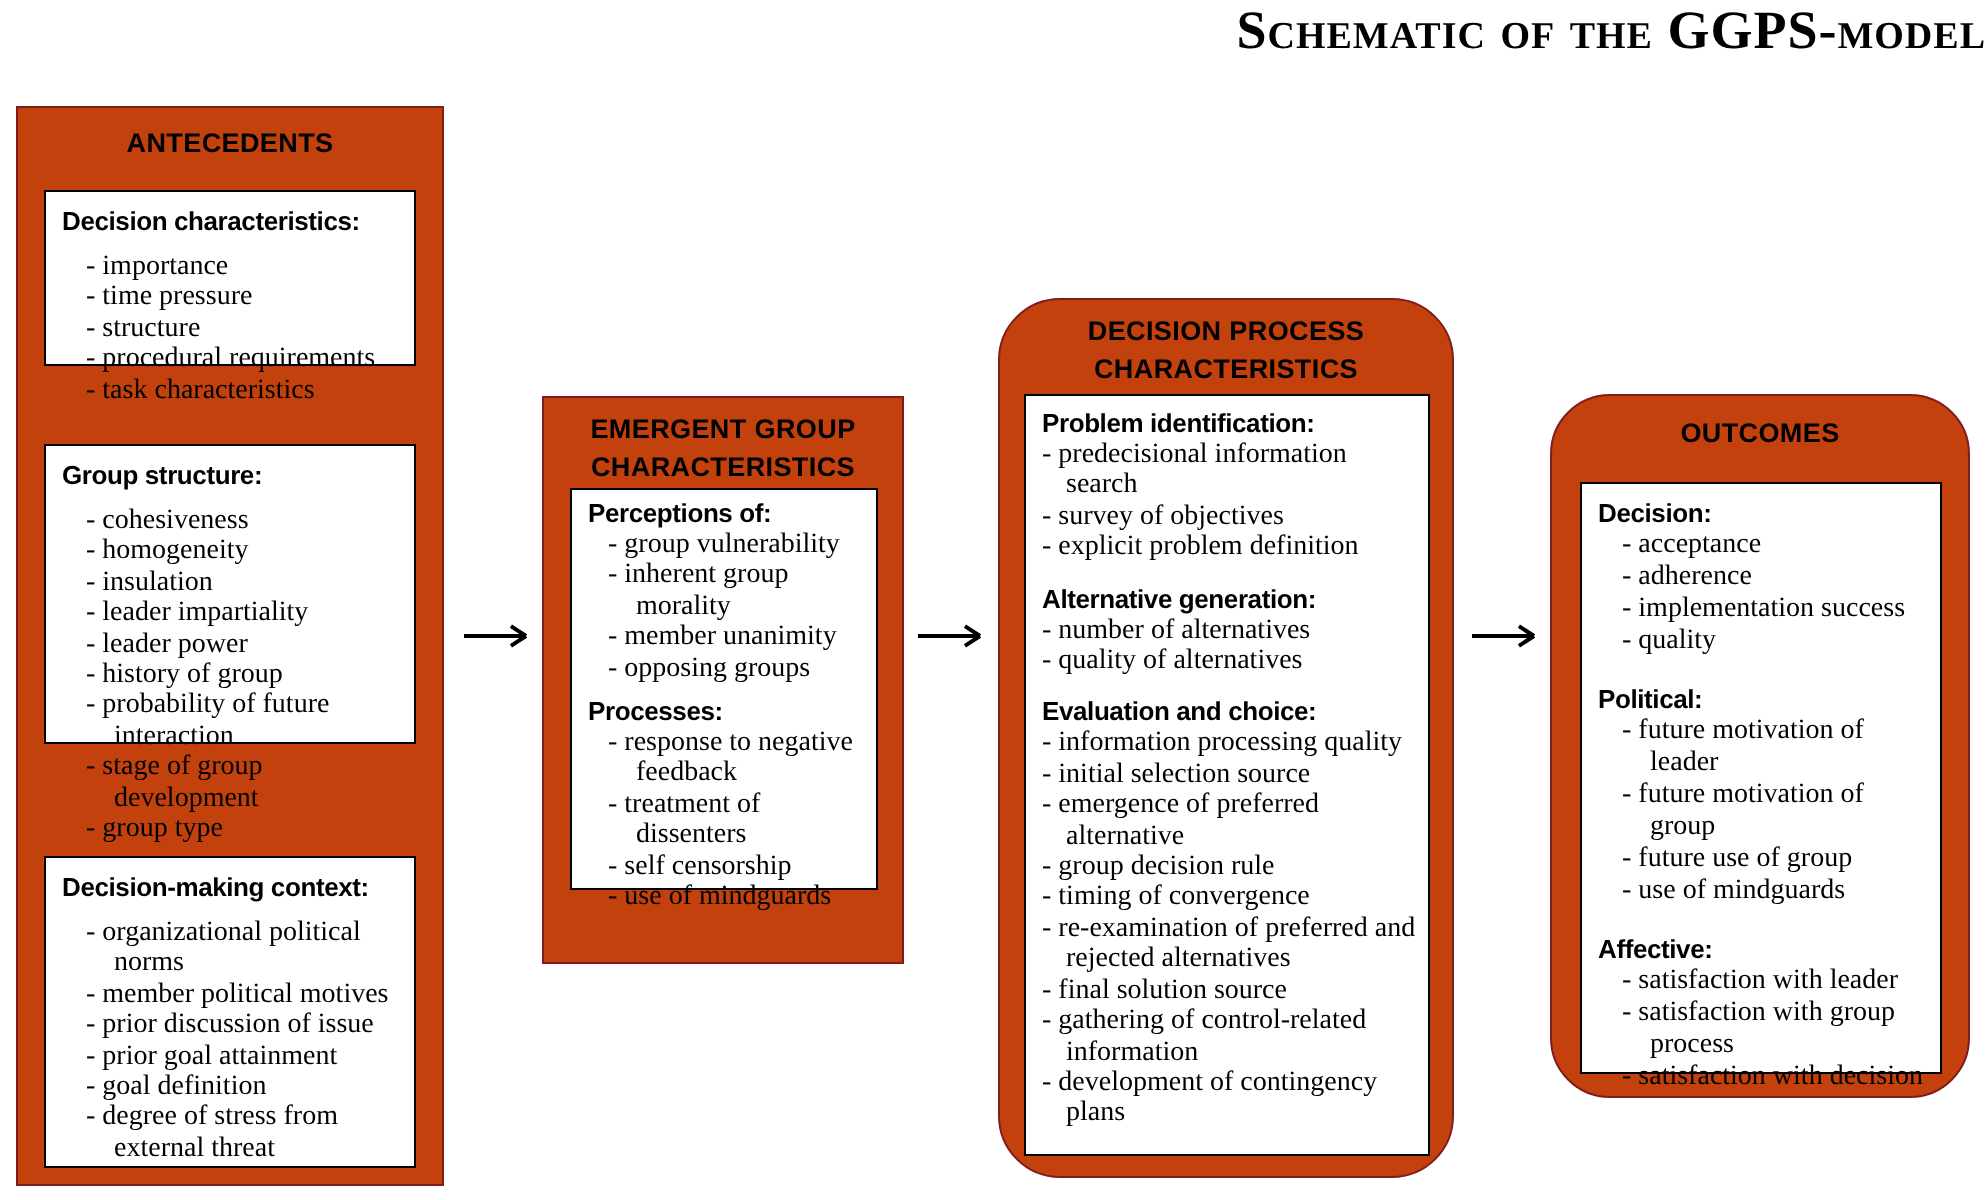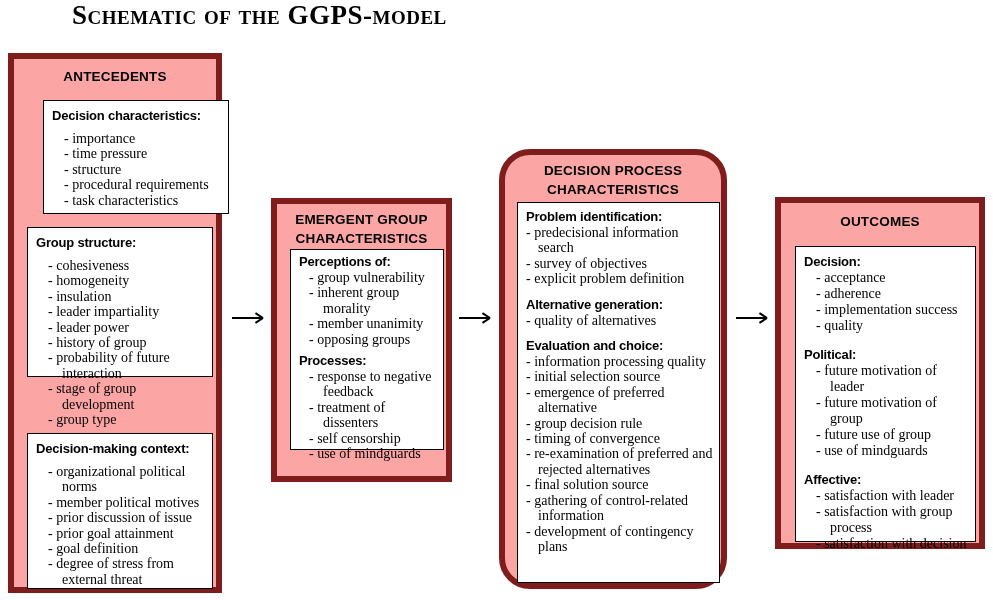--- a/index.html
+++ b/index.html
@@ -9,60 +9,60 @@
     position: relative;
     font-family: "Liberation Sans", sans-serif;
     overflow: hidden;
   }
 
   
   .diagram-title {
     position: absolute; top: 0; left: 0;
     width: 100%; box-sizing: border-box;
     padding-left: 72px;
-    text-align: left;
+    text-align: right;
     font-family: "Liberation Serif", serif;
     font-weight: bold;
     font-variant: small-caps;
     font-size: 27px;
     letter-spacing: 0.5px;
   }
 
   
   .box {
     position: absolute;
-    border: 6px solid #7f1d1d;
-    background: #fca5a5;
+    border: 1px solid #7f1d1d;
+    background: #c2410c;
     box-sizing: border-box;
   }
   .box1 { left: 8px;   top: 53px;  width: 214px; height: 540px; }
   .box2 { left: 271px; top: 198px; width: 181px; height: 284px; }
   .box3 { left: 499px; top: 149px; width: 228px; height: 440px; border-radius: 31px; }
-  .box4 { left: 775px; top: 197px; width: 210px; height: 352px; }
+  .box4 { left: 775px; top: 197px; width: 210px; height: 352px; border-radius: 30px; }
 
   .box-title {
     font-weight: bold;
     font-size: 13.5px;
     line-height: 19px;
     text-align: center;
     margin: 8px 5px 0;
     letter-spacing: 0.2px;
   }
   .box2 .box-title, .box3 .box-title { margin-top: 6px; }
   .box4 .box-title { margin-top: 9px; }
 
   
   .panel {
     position: absolute;
     border: 1px solid #000;
     box-sizing: border-box;
     background: #fff;
   }
   .box1 .panel { left: 13px; width: 186px; padding: 7px 5px 0 8px; }
-  .box1 .panel:nth-child(1) { top: 41px;  height: 114px; margin-left: 16px; }
+  .box1 .panel:nth-child(1) { top: 41px;  height: 88px; }
   .box1 .panel:nth-child(2) { top: 168px; height: 150px; }
   .box1 .panel:nth-child(3) { top: 374px; height: 156px; }
   .box2 .panel { left: 13px; top: 45px; width: 154px; height: 201px; padding: 4px 3px 0 8px; }
   .box3 .panel { left: 12px; top: 47px; width: 203px; height: 381px; padding: 6px 3px 0 8px; }
   .box4 .panel { left: 14px; top: 43px; width: 181px; height: 296px; padding: 6px 3px 0 8px; }
 
   .section h3 {
     margin: 0;
     font-size: 13px;
     line-height: 16px;
@@ -210,20 +210,21 @@
           <h3>Problem identification:</h3>
           <ul>
             <li>predecisional information search</li>
             <li>survey of objectives</li>
             <li>explicit problem definition</li>
           </ul>
         </div>
         <div class="section">
           <h3>Alternative generation:</h3>
           <ul>
+            <li>number of alternatives</li>
             <li>quality of alternatives</li>
           </ul>
         </div>
         <div class="section">
           <h3>Evaluation and choice:</h3>
           <ul>
             <li>information processing quality</li>
             <li>initial selection source</li>
             <li>emergence of preferred
 alternative</li>

